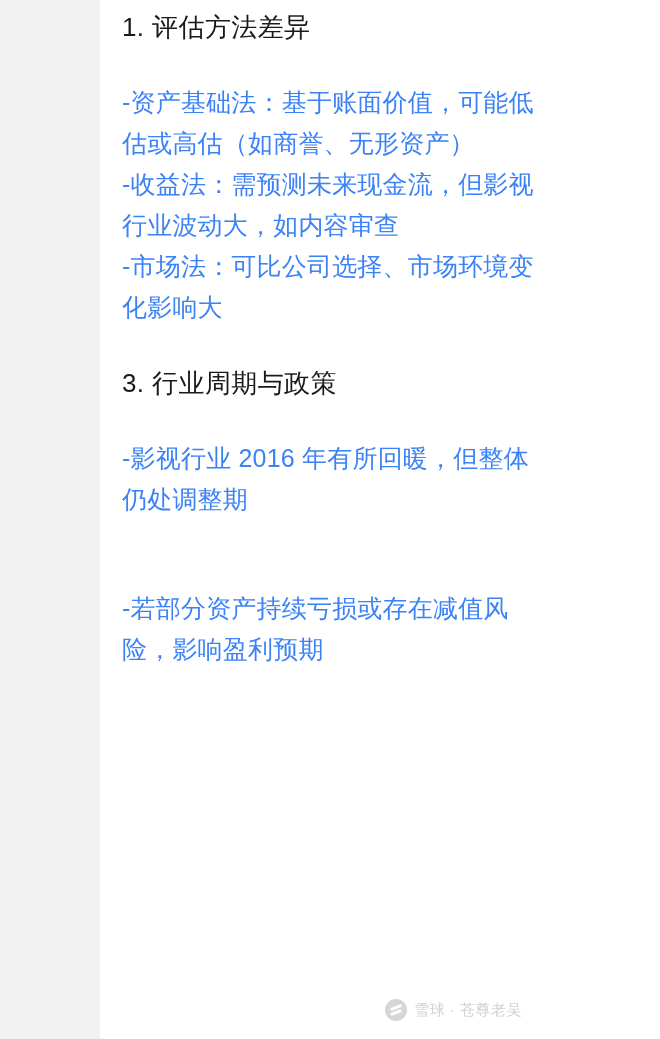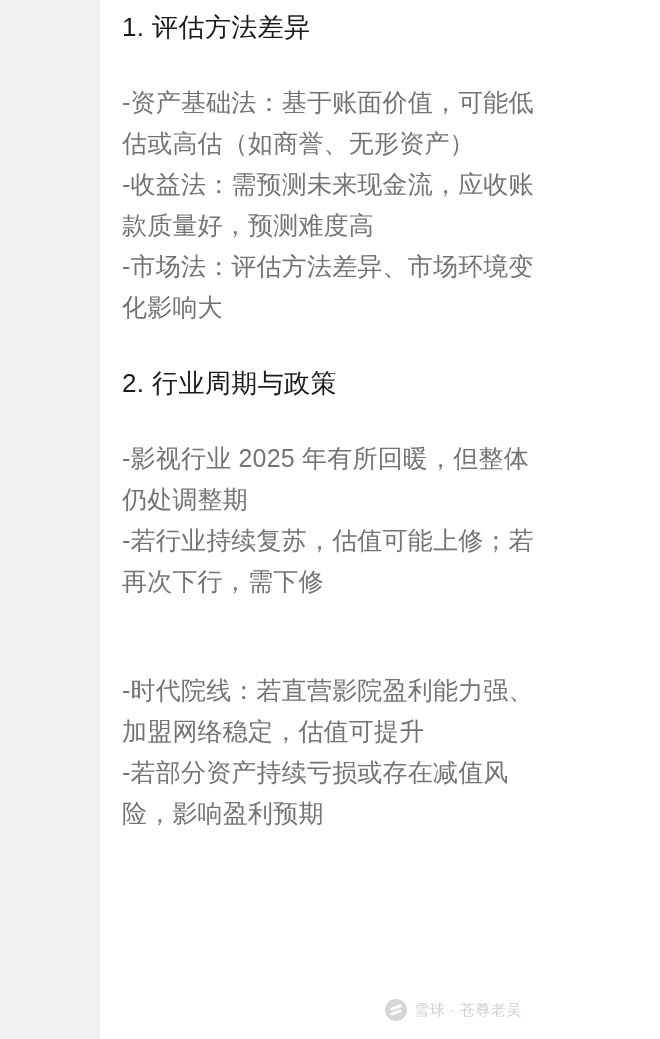--- a/index.html
+++ b/index.html
@@ -52,21 +52,21 @@
     line-height: 42px;
     color: #1a1a1a;
     font-weight: 400;
     letter-spacing: 0.4px;
     margin: 0;
     white-space: nowrap;
   }
   .para {
     font-size: 25px;
     line-height: 41px;
-    color: #737373;
+    color: #3b82f6;
     margin: 0;
     letter-spacing: 0.2px;
     text-align: left;
   }
   .gap-big { height: 34px; }
   .block { margin: 0; }
   .watermark {
     position: absolute;
     right: 18px;
     bottom: 18px;
@@ -120,38 +120,36 @@
 
   <div class="band-left"></div>
   <div class="band-right"></div>
 
   <div class="content">
 
     <div class="block">
       <p class="heading">1. 评估方法差异</p>
       <div class="gap-big"></div>
       <p class="para">-资产基础法：基于账面价值，可能低估或高估（如商誉、无形资产）</p>
-      <p class="para">-收益法：需预测未来现金流，应收账款质量好，预测难度高</p>
-      <p class="para">-市场法：评估方法差异、市场环境变化影响大</p>
+      <p class="para">-收益法：需预测未来现金流，但影视行业波动大，如内容审查</p>
+      <p class="para">-市场法：可比公司选择、市场环境变化影响大</p>
     </div>
 
     <div class="gap-big"></div>
 
     <div class="block">
-      <p class="heading">2. 行业周期与政策</p>
+      <p class="heading">3. 行业周期与政策</p>
       <div class="gap-big"></div>
-      <p class="para">-影视行业 2025 年有所回暖，但整体仍处调整期</p>
-      <p class="para">-若行业持续复苏，估值可能上修；若再次下行，需下修</p>
+      <p class="para">-影视行业 2016 年有所回暖，但整体仍处调整期</p>
     </div>
 
     <div class="gap-big"></div>
 
     <div class="block">
       <div class="gap-big"></div>
-      <p class="para">-时代院线：若直营影院盈利能力强、加盟网络稳定，估值可提升</p>
       <p class="para">-若部分资产持续亏损或存在减值风险，影响盈利预期</p>
     </div>
 
   </div>
 
   <div class="watermark">
     <span class="wm-logo"></span>
     <span class="wm-text">雪球 · 苍尊老吴</span>
   </div>
 

